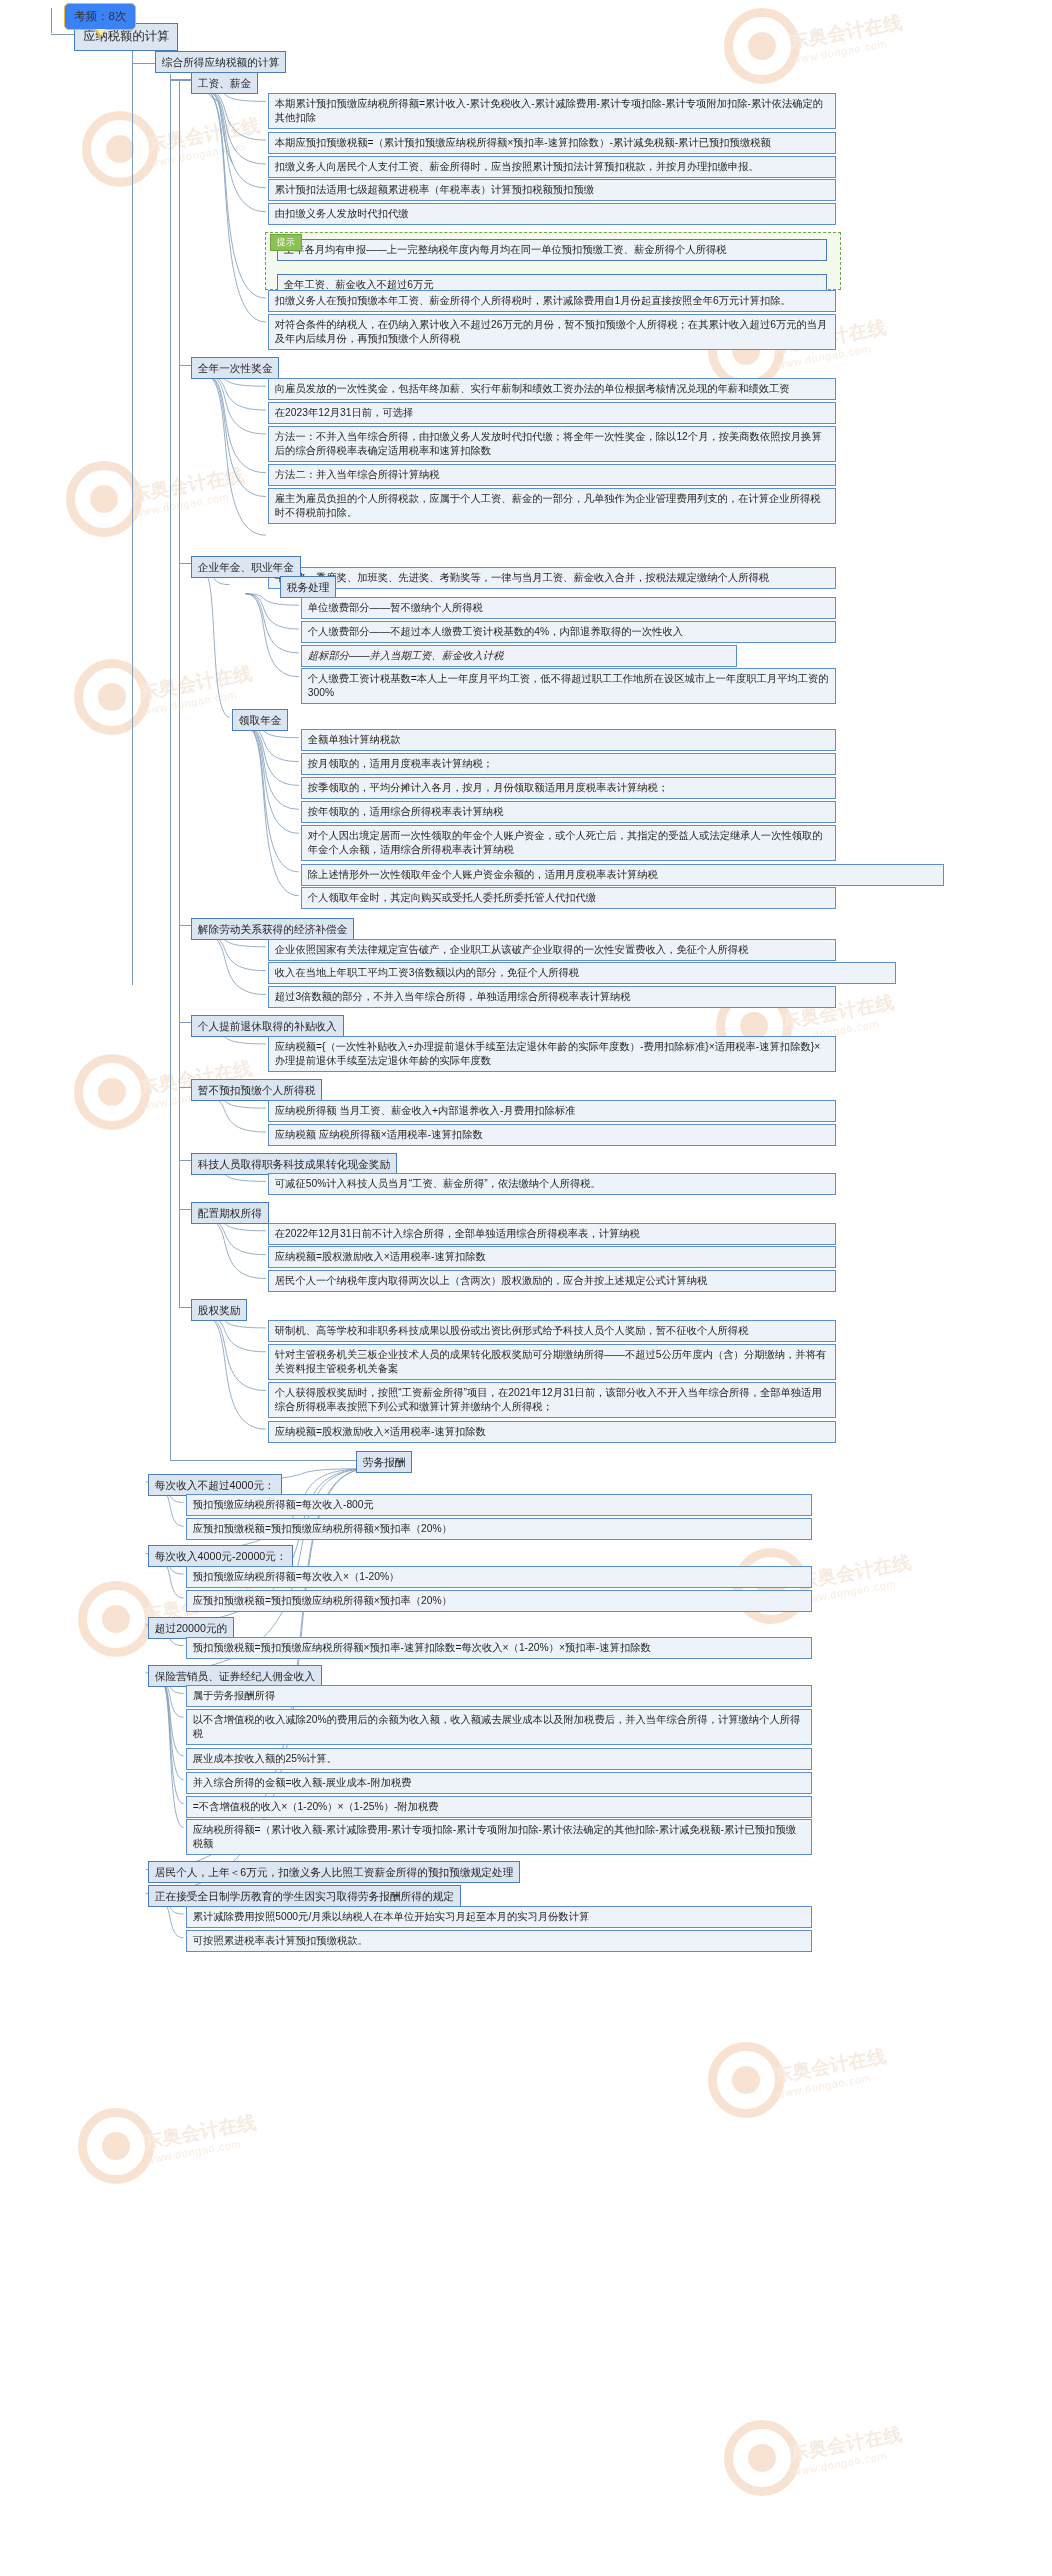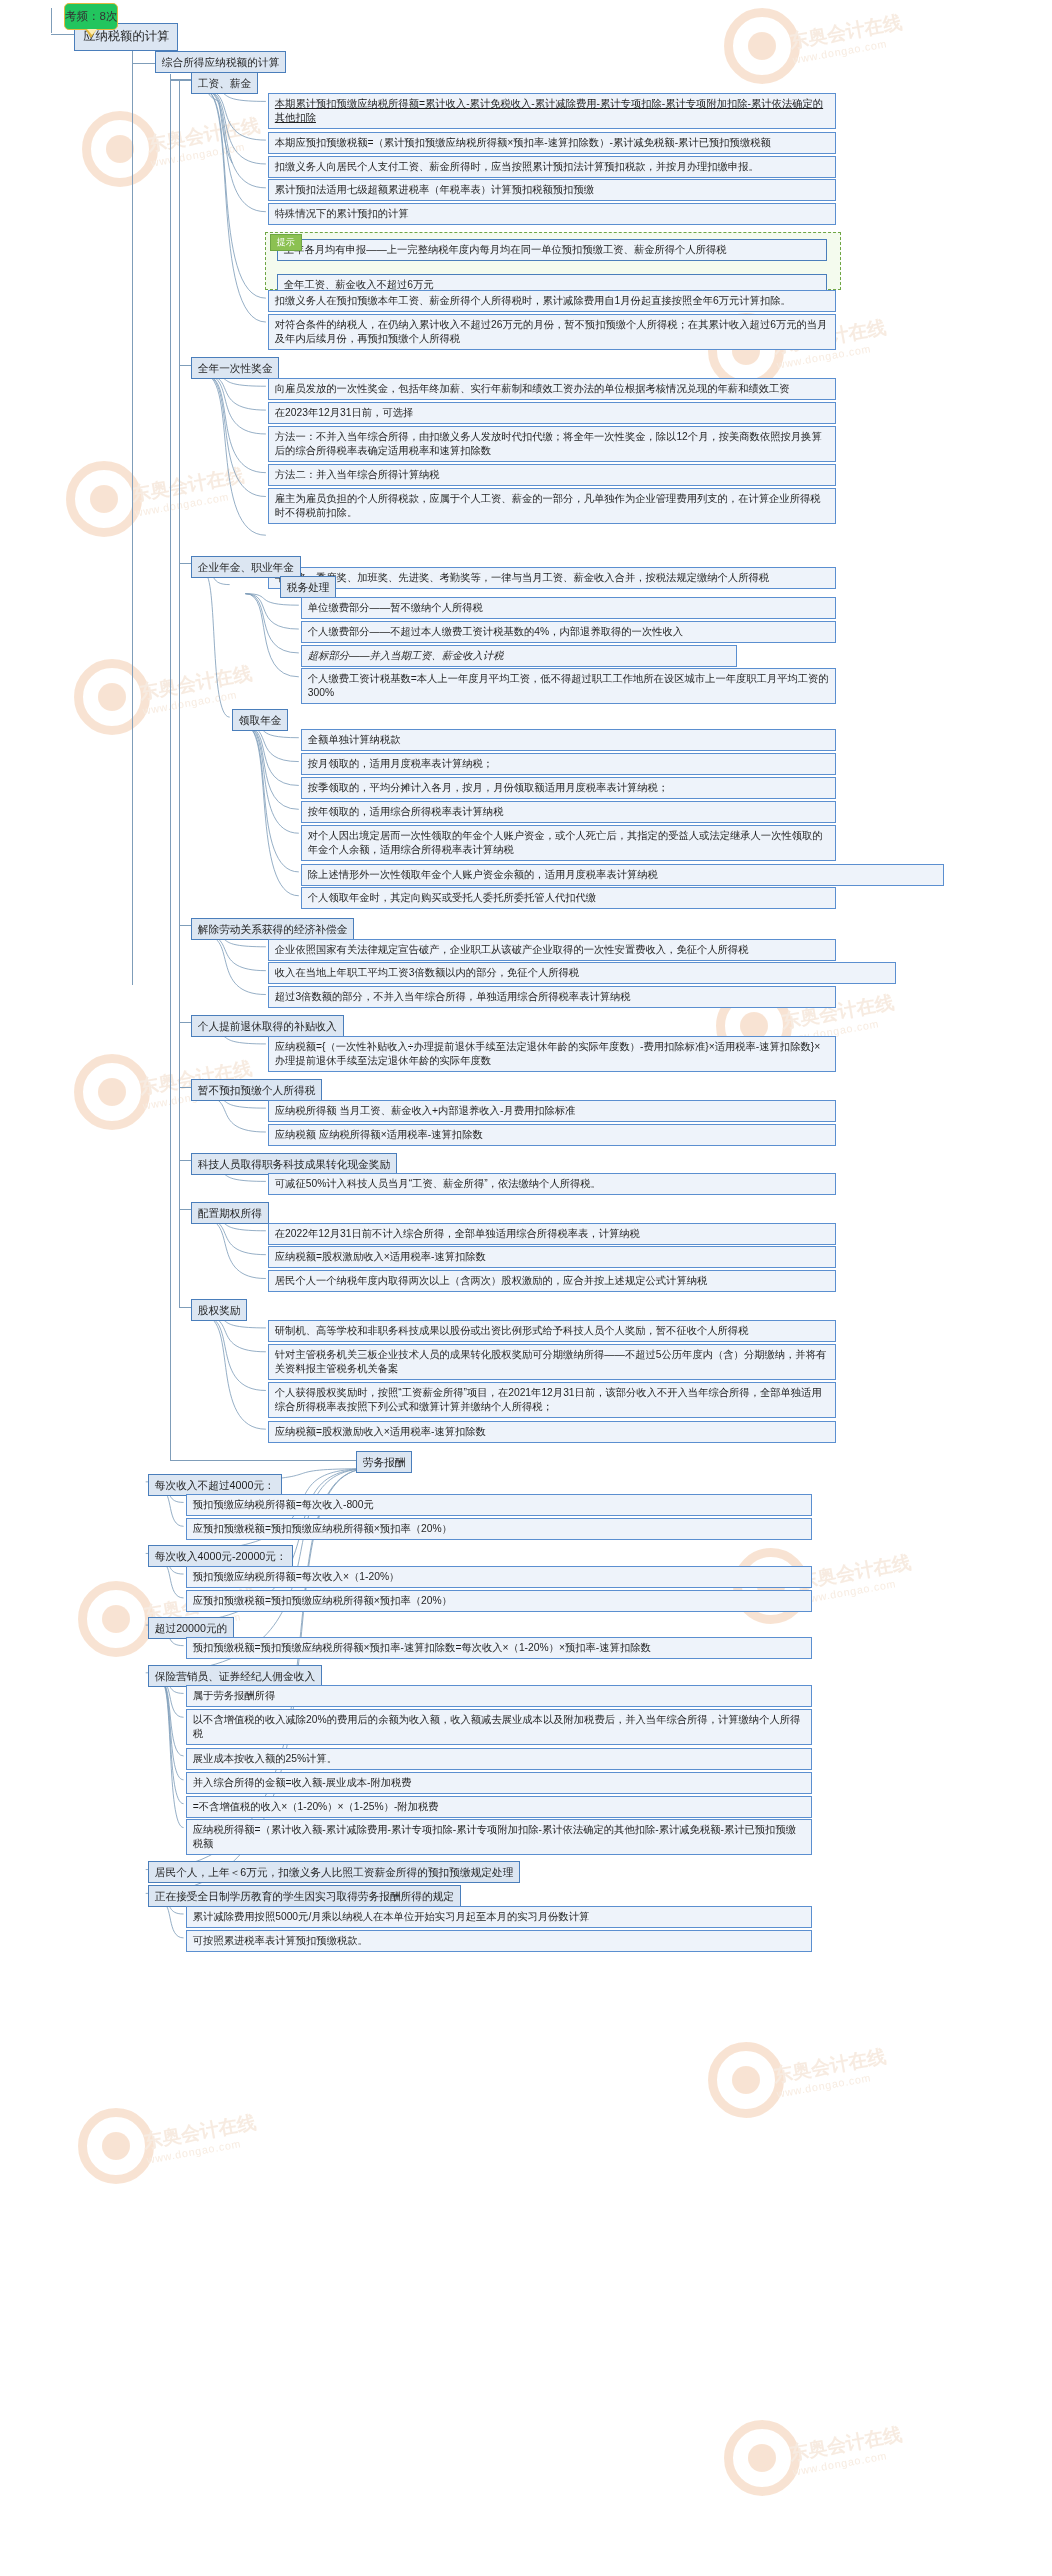--- a/index.html
+++ b/index.html
@@ -62,26 +62,26 @@
   }
   .node.leafthin {
     background: #eef3fa;
     border: 1.3px solid #4a7ebb;
     font-size: 10.3px;
   }
 
   
   .bubble {
     position:absolute;
-    background:#22c55e;
+    background:#3b82f6;
     border:1.6px solid #e3b93f;
     border-radius:5px;
     font-size:11.5px;
     color:#333;
-    padding:5px 0;
+    padding:5px 9px;
     z-index:9;
     white-space:nowrap;
   }
   .bubble::after{
     content:""; position:absolute;
     left:50%; margin-left:-5.8px; bottom:-9px;
     border-left:6.6px solid transparent;
     border-right:6.6px solid transparent;
     border-top:9px solid #e3b93f;
   }
@@ -297,25 +297,25 @@
     <span>综合所得应纳税额的计算</span>
   </div>
 
   <div class="tipgroup" style="left: 265px; top: 232px; width: 576px; height: 58px;"></div>
   <div class="tiplabel" style="left: 270px; top: 234px;">
     <span>提示</span>
   </div>
 
   <div id="tree">
       <div class="node " style="left: 191px; top: 72px;"><span>工资、薪金</span></div>
-      <div class="node leaf wrap" style="left: 268px; top: 93px; width: 568px; text-decoration: underline;"><span>本期累计预扣预缴应纳税所得额=累计收入-累计免税收入-累计减除费用-累计专项扣除-累计专项附加扣除-累计依法确定的其他扣除</span></div>
+      <div class="node leaf wrap" style="left: 268px; top: 93px; width: 568px;"><span>本期累计预扣预缴应纳税所得额=累计收入-累计免税收入-累计减除费用-累计专项扣除-累计专项附加扣除-累计依法确定的其他扣除</span></div>
       <div class="node leaf wrap" style="left: 268px; top: 132px; width: 568px;"><span>本期应预扣预缴税额=（累计预扣预缴应纳税所得额×预扣率-速算扣除数）-累计减免税额-累计已预扣预缴税额</span></div>
       <div class="node leaf wrap" style="left: 268px; top: 156px; width: 568px;"><span>扣缴义务人向居民个人支付工资、薪金所得时，应当按照累计预扣法计算预扣税款，并按月办理扣缴申报。</span></div>
       <div class="node leaf wrap" style="left: 268px; top: 179px; width: 568px;"><span>累计预扣法适用七级超额累进税率（年税率表）计算预扣税额预扣预缴</span></div>
-      <div class="node leaf wrap" style="left: 268px; top: 203px; width: 568px;"><span>特殊情况下的累计预扣的计算</span></div>
+      <div class="node leaf wrap" style="left: 268px; top: 203px; width: 568px;"><span>由扣缴义务人发放时代扣代缴</span></div>
       <div class="node leafthin wrap" style="left: 277px; top: 239px; width: 550px;"><span>上年各月均有申报——上一完整纳税年度内每月均在同一单位预扣预缴工资、薪金所得个人所得税</span></div>
       <div class="node leafthin wrap" style="left: 277px; top: 274px; width: 550px;"><span>全年工资、薪金收入不超过6万元</span></div>
       <div class="node leaf wrap" style="left: 268px; top: 290px; width: 568px;"><span>扣缴义务人在预扣预缴本年工资、薪金所得个人所得税时，累计减除费用自1月份起直接按照全年6万元计算扣除。</span></div>
       <div class="node leaf wrap" style="left: 268px; top: 314px; width: 568px;"><span>对符合条件的纳税人，在仍纳入累计收入不超过26万元的月份，暂不预扣预缴个人所得税；在其累计收入超过6万元的当月及年内后续月份，再预扣预缴个人所得税</span></div>
       <div class="node " style="left: 191px; top: 357px;"><span>全年一次性奖金</span></div>
       <div class="node leaf wrap" style="left: 268px; top: 378px; width: 568px;"><span>向雇员发放的一次性奖金，包括年终加薪、实行年薪制和绩效工资办法的单位根据考核情况兑现的年薪和绩效工资</span></div>
       <div class="node leaf wrap" style="left: 268px; top: 402px; width: 568px;"><span>在2023年12月31日前，可选择</span></div>
       <div class="node leaf wrap" style="left: 268px; top: 426px; width: 568px;"><span>方法一：不并入当年综合所得，由扣缴义务人发放时代扣代缴；将全年一次性奖金，除以12个月，按美商数依照按月换算后的综合所得税率表确定适用税率和速算扣除数</span></div>
       <div class="node leaf wrap" style="left: 268px; top: 464px; width: 568px;"><span>方法二：并入当年综合所得计算纳税</span></div>
       <div class="node leaf wrap" style="left: 268px; top: 488px; width: 568px;"><span>雇主为雇员负担的个人所得税款，应属于个人工资、薪金的一部分，凡单独作为企业管理费用列支的，在计算企业所得税时不得税前扣除。</span></div>

